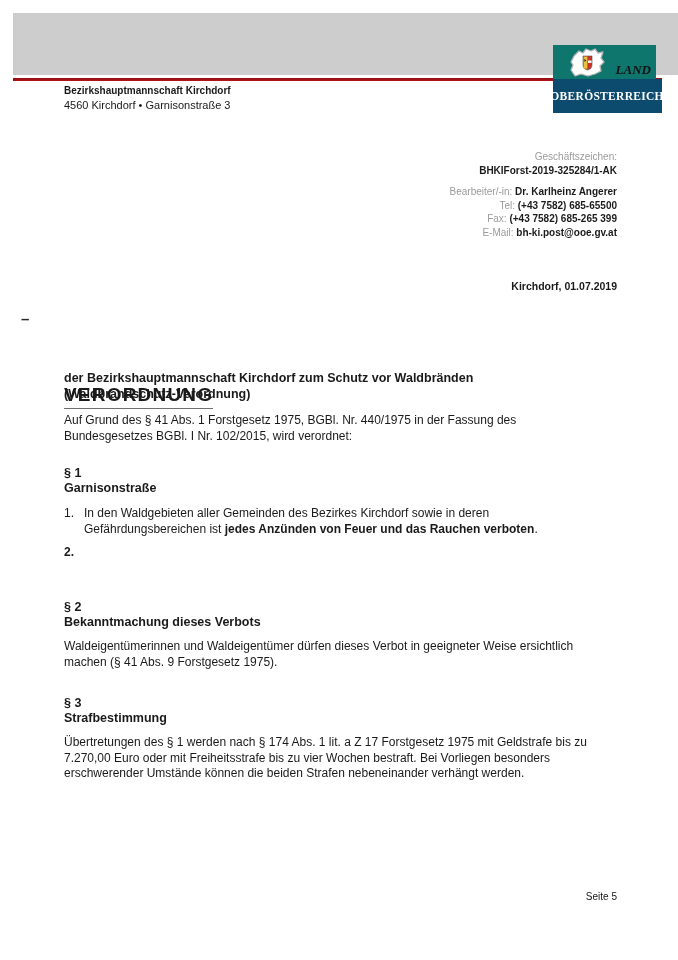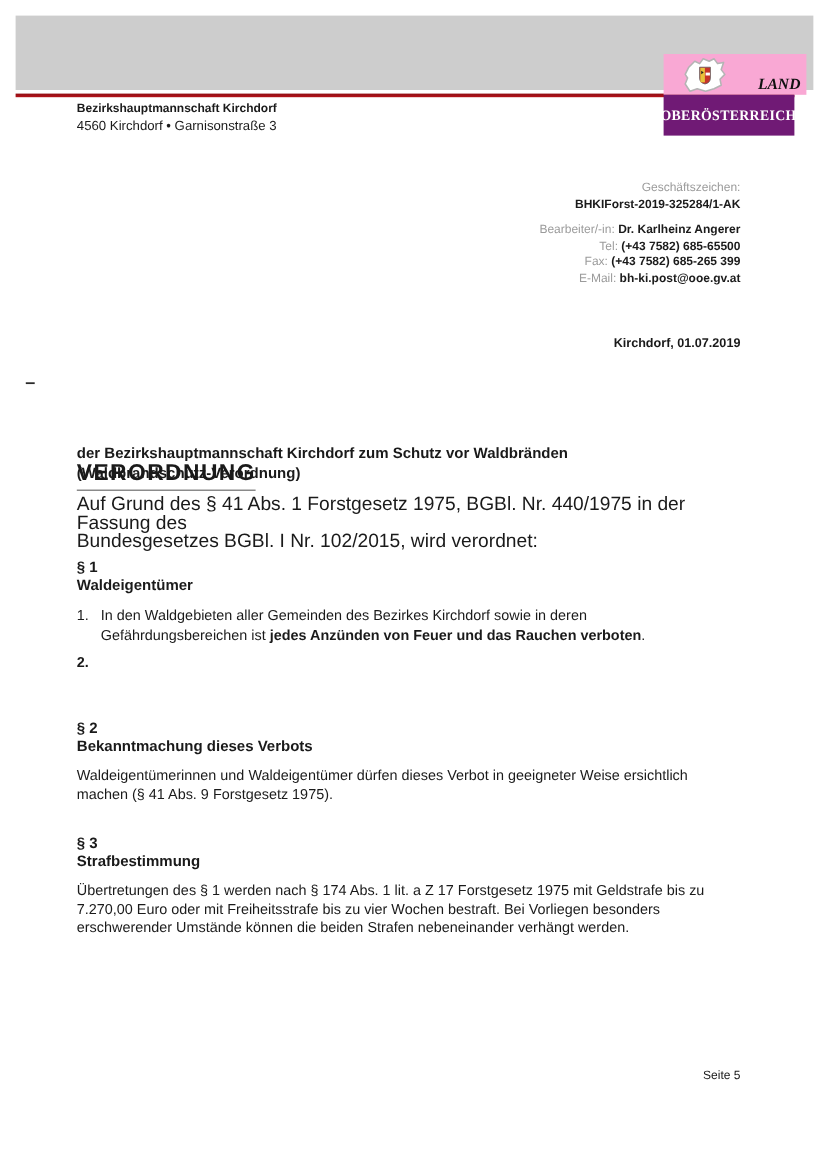--- a/index.html
+++ b/index.html
@@ -7,26 +7,26 @@
     width:678px;height:960px;position:relative;background:#ffffff;overflow:hidden;
     font-family:"Liberation Sans","DejaVu Sans",sans-serif;color:#1a1a1a;
     -webkit-font-smoothing:antialiased;
   }
   .abs{position:absolute;}
 
   
   .gray-bar{left:13px;top:13px;right:0;height:62px;background:#cdcdcd;}
   .red-rule{left:13px;top:78px;width:649px;height:3px;
             background:linear-gradient(#8f0e14,#b5141b);}
-  .logo-white{left:553px;top:45px;width:119px;height:34px;background:#f9a8d4;}
+  .logo-white{left:553px;top:45px;width:103px;height:34px;background:#0f766e;}
   .logo-land{position:absolute;right:5px;bottom:1px;
              font-family:"Liberation Serif","DejaVu Serif",serif;
              font-style:italic;font-weight:700;font-size:13px;color:#111;}
   .logo-map{position:absolute;left:14px;top:2px;}
-  .logo-red{left:553px;top:79px;width:109px;height:34px;background:#701a75;
+  .logo-red{left:553px;top:79px;width:109px;height:34px;background:#0c4a6e;
             display:flex;align-items:center;justify-content:center;}
   .logo-region{font-family:"Liberation Serif","DejaVu Serif",serif;
                font-weight:700;font-size:12px;color:#ffffff;letter-spacing:.3px;
                transform:scaleX(.96);white-space:nowrap;}
 
   .sender{left:64px;top:83px;line-height:15px;}
   .sender-name{font-weight:700;font-size:10px;}
   .sender-address{font-size:11px;}
 
   
@@ -37,21 +37,21 @@
   .place-date{right:61px;top:280px;font-size:10.5px;font-weight:700;text-align:right;}
 
   .fold-mark{left:21px;top:310px;font-size:15px;font-weight:700;color:#2a2a2a;}
 
   
   .doc{left:64px;width:556px;}
   .title{top:337px;margin-top:47px;}
   .title span{display:inline-block;font-size:19px;font-weight:700;letter-spacing:1.2px;
               padding-bottom:2px;border-bottom:1.5px solid #6e6e6e;}
   .subtitle{top:371px;font-weight:700;font-size:12.5px;line-height:15.5px;white-space:pre-line;}
-  .intro{top:413px;font-size:16px;line-height:15.5px;white-space:pre-line;}
+  .intro{top:413px;font-size:12px;line-height:15.5px;white-space:pre-line;}
 
   .sec-head{font-weight:700;font-size:12.5px;line-height:15px;}
   .sec-text{font-size:12px;line-height:15.5px;white-space:pre-line;margin-top:9px;}
   .sec1{top:466px;}
   .sec2{top:600px;}
   .sec3{top:696px;}
 
   .item{display:flex;margin-top:10px;font-size:12px;line-height:15.5px;}
   .item + .item{margin-top:8px;}
   .marker{width:20px;flex:0 0 20px;}
@@ -120,21 +120,21 @@
 
 <div class="abs doc subtitle">der Bezirkshauptmannschaft Kirchdorf zum Schutz vor Waldbränden
 (Waldbrandschutz-Verordnung)</div>
 
 <div class="abs doc intro">Auf Grund des § 41 Abs. 1 Forstgesetz 1975, BGBl. Nr. 440/1975 in der Fassung des
 Bundesgesetzes BGBl. I Nr. 102/2015, wird verordnet:</div>
 
 <div class="abs doc sec1">
   <div class="sec-head">
     <div>§ 1</div>
-    <div>Waldeigentümer</div>
+    <div>Garnisonstraße</div>
   </div>
   <div class="item">
     <span class="marker">1.</span>
     <span class="itx"><span>In den Waldgebieten aller Gemeinden des Bezirkes Kirchdorf sowie in deren
 Gefährdungsbereichen ist </span><b>jedes Anzünden von Feuer und das Rauchen verboten</b><span>.</span></span>
   </div>
   <div class="item">
     <span class="marker bold">2.</span>
   </div>
 </div>

